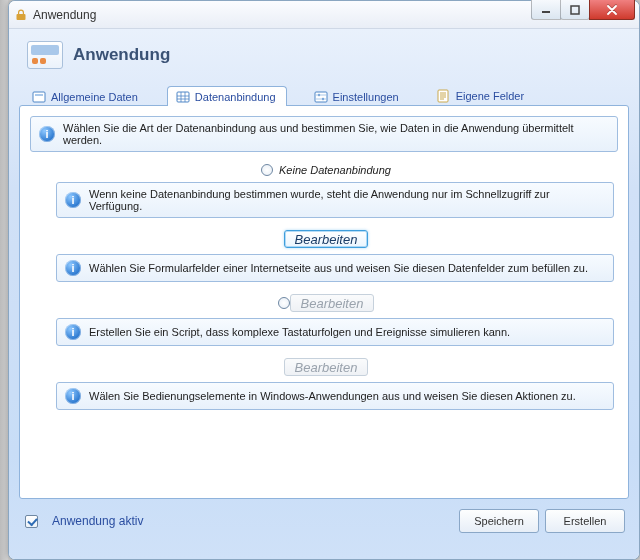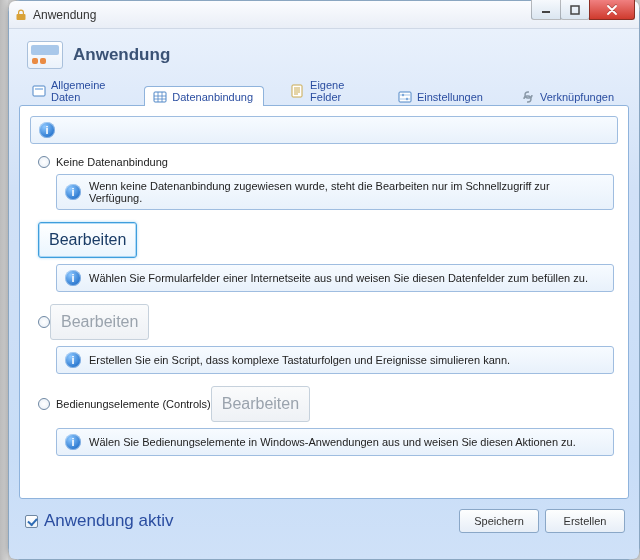--- a/index.html
+++ b/index.html
@@ -16,21 +16,21 @@
   .shadow-strip {
     position: absolute; left: 0; top: 0; width: 8px; height: 560px;
     background: linear-gradient(to right, #bbb, #d6d6d6);
   }
   .window {
     position: absolute;
     left: 8px; top: 0;
     width: 632px; height: 560px;
     background: #fff;
     border: 1px solid #8aa6c1;
-    border-radius: 12px;
+    border-radius: 7px;
     box-shadow: 0 0 6px rgba(0,0,0,0.3);
     display: flex; flex-direction: column;
   }
   .titlebar {
     height: 28px;
     background: linear-gradient(#fbfcff, #e9eef6);
     border-bottom: 1px solid #cfd8e6;
     border-radius: 6px 6px 0 0;
     display: flex; align-items: center;
     padding: 0 0 0 6px;
@@ -100,49 +100,50 @@
   .info-bar {
     border: 1px solid #9fbde0;
     background: linear-gradient(#f7fbff,#e8f1fb);
     border-radius: 3px;
     padding: 5px 8px;
     display: flex; align-items: center; gap: 8px;
     font-size: 11px; color: #222;
   }
   .section { margin-top: 12px; padding: 0 4px; }
   .option-row {
-    display: flex; align-items: center; justify-content: flex-start;
+    display: flex; align-items: center; justify-content: center;
     padding: 0 0 6px 4px;
+    font-style: italic;
   }
   .option-left { display: flex; align-items: center; gap: 6px; font-size: 11px; color: #222; }
   .radio {
     width: 12px; height: 12px; border-radius: 50%;
     border: 1px solid #6f88a3; background: radial-gradient(#fff,#e6edf5);
     position: relative; display:inline-block;
   }
   .radio.checked::after {
     content:""; position:absolute; left:2px; top:2px; width:6px; height:6px;
     background: radial-gradient(#6ea6e6,#2f6db5); border-radius:50%;
   }
   .edit-btn {
-    min-width: 72px; height: 36px;
+    min-width: 72px; height: 18px;
     border: 1px solid #8aa7c7; border-radius: 3px;
     background: linear-gradient(#fdfefe,#e7eef7);
-    font-size: 16px; color: #333;
+    font-size: 13px; color: #333;
     display: inline-flex; align-items: center; justify-content: center;
     padding: 8px 10px;
   }
   .edit-btn.disabled { color: #9aa3ad; border-color: #c6d1dc; background: linear-gradient(#fafbfc,#eef1f5); }
   .edit-btn.primary { border-color: #3f9edc; box-shadow: 0 0 0 1px rgba(72,170,236,0.4) inset, 0 0 3px rgba(72,170,236,0.45); background: linear-gradient(#ffffff,#eaf5fe); color:#1a3c66; }
   .sub-info { margin: 0 0 4px 22px; }
   .footer-row {
     display: flex; align-items: center; justify-content: space-between;
     padding: 10px 4px 0 6px;
   }
-  .check { display:flex; align-items:center; gap:6px; font-size:17px; color:#2a4da0; }
+  .check { display:flex; align-items:center; gap:14px; font-size:12px; color:#2a4da0; }
   .chkbox {
     width:13px; height:13px; border:1px solid #6f88a3; border-radius:2px;
     background: linear-gradient(#fff,#ecf2f8); position:relative;
   }
   .chkbox::after{ content:""; position:absolute; left:2px; top:2px; width:7px; height:4px;
     border-left:2px solid #2f6db5; border-bottom:2px solid #2f6db5; transform: rotate(-48deg); }
   .footer-btns { display:flex; gap:6px; }
   .footer-btn {
     min-width: 80px; height: 24px;
     border: 1px solid #8aa7c7; border-radius: 3px;
@@ -215,65 +216,57 @@
         <span class="mini-icon">
             <svg width="14" height="12">
               <rect x="1" y="1" width="12" height="10" rx="1" fill="#fff" stroke="#4f86c6"></rect>
               <path d="M1 5h12M1 8h12M5 1v10M9 1v10" stroke="#4f86c6" stroke-width="0.8"></path>
             </svg>
           </span>
         <span>Datenanbindung</span>
       </div>
       <div class="tab">
         <span class="mini-icon">
-            <svg width="14" height="14">
-              <rect x="1" y="1" width="10" height="12" rx="1" fill="#fff" stroke="#caa94e"></rect>
-              <path d="M3 4h6M3 6h6M3 8h6M3 10h4" stroke="#caa94e"></path>
-            </svg>
-          </span>
-        <span>Eigene Felder</span>
-      </div>
-      <div class="tab">
-        <span class="mini-icon">
             <svg width="14" height="12">
               <rect x="1" y="1" width="12" height="10" rx="1" fill="#fff" stroke="#4f86c6"></rect>
               <circle cx="5" cy="4" r="1.2" fill="#4f86c6"></circle>
               <circle cx="9" cy="8" r="1.2" fill="#4f86c6"></circle>
               <path d="M2 4h10M2 8h10" stroke="#a9c8ea"></path>
             </svg>
           </span>
         <span>Einstellungen</span>
       </div>
       <div class="tab">
         <span class="mini-icon">
-            <svg width="14" height="12">
-              <path d="M3 8a3 3 0 013-3h1a3 3 0 010 6H6" fill="none" stroke="#8a99a8" stroke-width="1.4"></path>
-              <path d="M11 4a3 3 0 01-3 3H7a3 3 0 010-6h1" fill="none" stroke="#8a99a8" stroke-width="1.4"></path>
+            <svg width="14" height="14">
+              <rect x="1" y="1" width="10" height="12" rx="1" fill="#fff" stroke="#caa94e"></rect>
+              <path d="M3 4h6M3 6h6M3 8h6M3 10h4" stroke="#caa94e"></path>
             </svg>
           </span>
-        <span>Verknüpfungen</span>
+        <span>Eigene Felder</span>
       </div>
     </div>
 
     <div class="panel">
 
       <div class="info-bar">
         <span class="info-icon">i</span>
+        <span>Wählen Sie die Art der Datenanbindung aus und bestimmen Sie, wie Daten in die Anwendung übermittelt werden.</span>
       </div>
 
       <div class="section">
         <div class="option-row">
           <label class="option-left">
             <span class="radio"></span>
             <span>Keine Datenanbindung</span>
           </label>
         </div>
         <div class="info-bar sub-info">
           <span class="info-icon">i</span>
-          <span>Wenn keine Datenanbindung zugewiesen wurde, steht die Bearbeiten nur im Schnellzugriff zur Verfügung.</span>
+          <span>Wenn keine Datenanbindung bestimmen wurde, steht die Anwendung nur im Schnellzugriff zur Verfügung.</span>
         </div>
       </div>
 
       <div class="section">
         <div class="option-row">
           <div class="edit-btn primary">Bearbeiten</div>
         </div>
         <div class="info-bar sub-info">
           <span class="info-icon">i</span>
           <span>Wählen Sie Formularfelder einer Internetseite aus und weisen Sie diesen Datenfelder zum befüllen zu.</span>
@@ -288,24 +281,20 @@
           <div class="edit-btn disabled">Bearbeiten</div>
         </div>
         <div class="info-bar sub-info">
           <span class="info-icon">i</span>
           <span>Erstellen Sie ein Script, dass komplexe Tastaturfolgen und Ereignisse simulieren kann.</span>
         </div>
       </div>
 
       <div class="section">
         <div class="option-row">
-          <label class="option-left">
-            <span class="radio"></span>
-            <span>Bedienungselemente (Controls)</span>
-          </label>
           <div class="edit-btn disabled">Bearbeiten</div>
         </div>
         <div class="info-bar sub-info">
           <span class="info-icon">i</span>
           <span>Wälen Sie Bedienungselemente in Windows-Anwendungen aus und weisen Sie diesen Aktionen zu.</span>
         </div>
       </div>
 
     </div>
 

